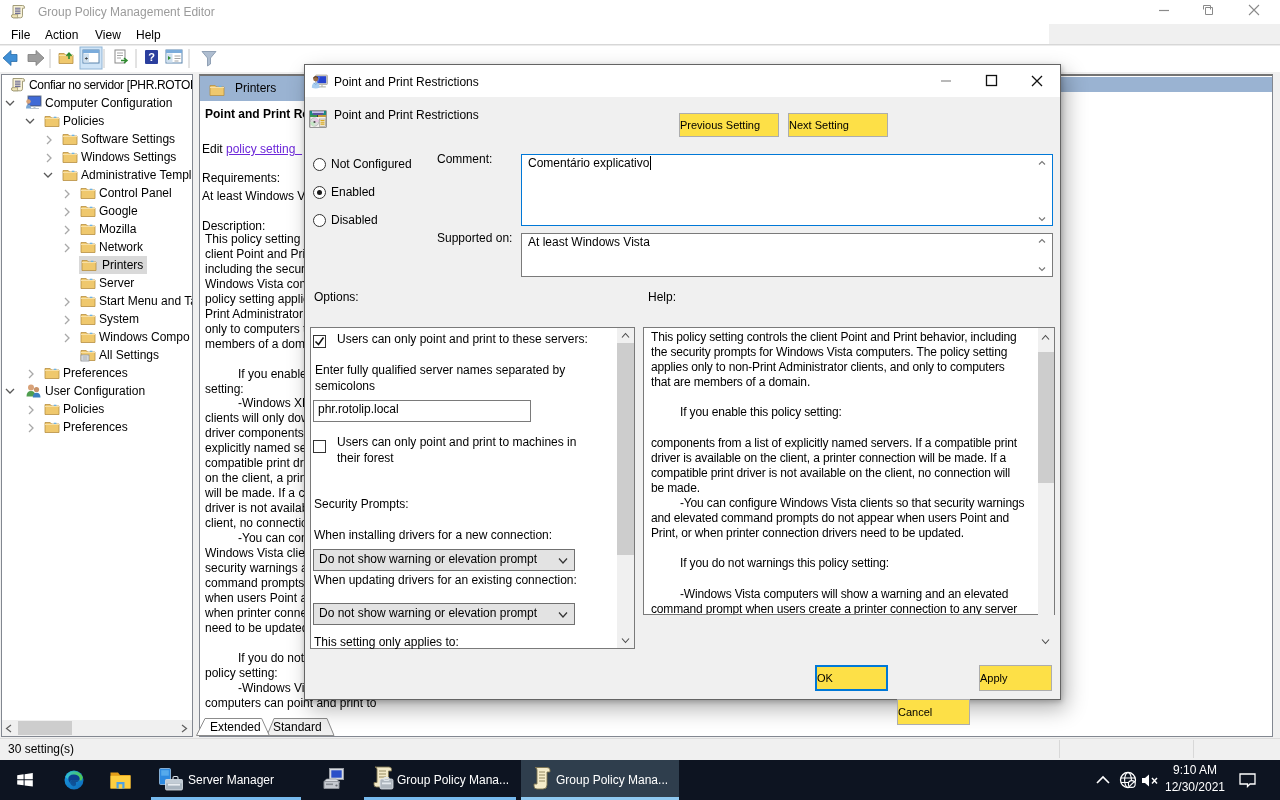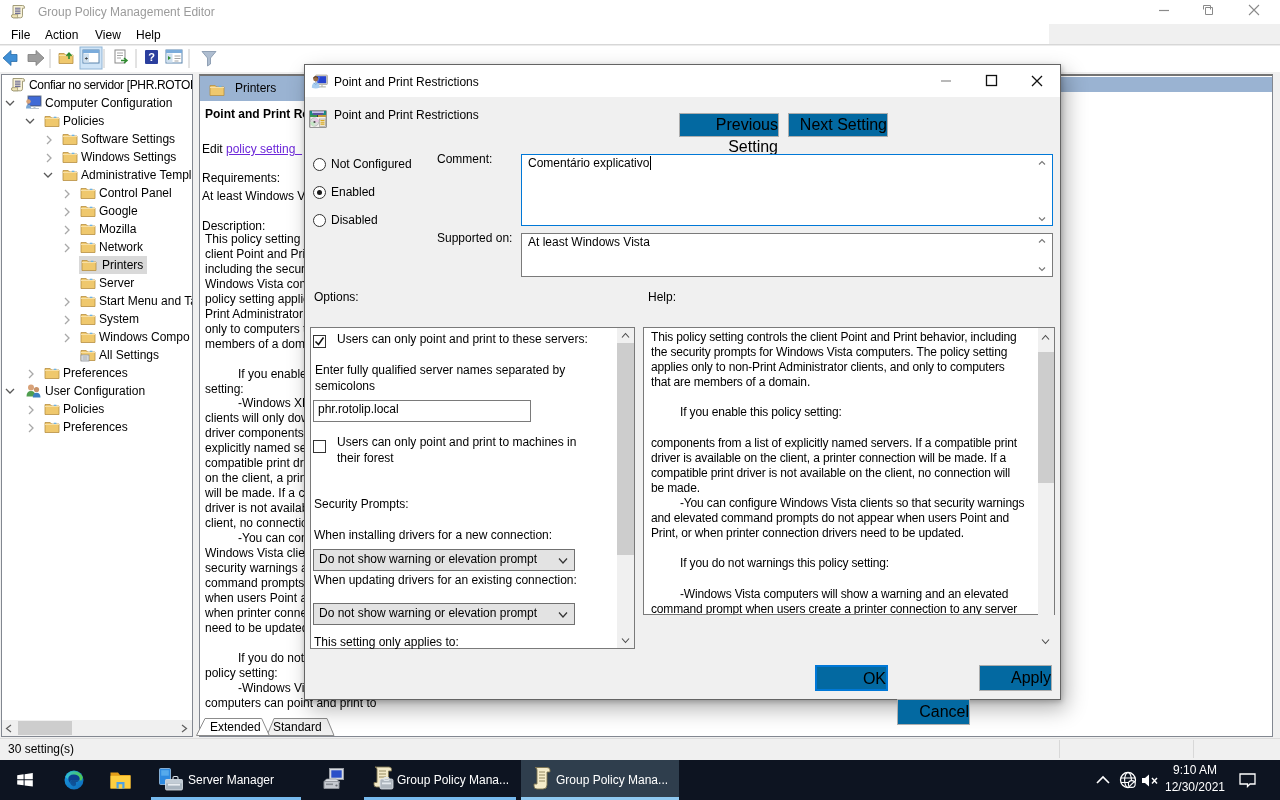--- a/index.html
+++ b/index.html
@@ -19,21 +19,21 @@
 .tsel{background:#d9d9d9}
 .chev{position:absolute;top:5px}
 .ticon{position:absolute;top:1px}
 .tlabel{position:absolute;top:0px}
 
 .sbtrack{background:#f0f0f0;position:absolute}
 .sbthumb{background:#cdcdcd;position:absolute}
 
 #dialog{left:304px;top:64px;width:757px;height:636px;background:#f0f0f0;border:1px solid #646464;box-shadow:5px 9px 20px rgba(0,0,0,.30),1px 2px 5px rgba(0,0,0,.22)}
 #dlgtitle{left:0;top:0;width:755px;background:#fff}
-.btn{position:absolute;background:#0369a1;border:1px solid #adadad;text-align:right;font-size:16px;font-family:"Liberation Sans",sans-serif}
+.btn{position:absolute;background:#fde047;border:1px solid #adadad;text-align:left;font-size:11px;font-family:"Liberation Sans",sans-serif}
 .box{position:absolute;background:#fff;border:1px solid #7a7a7a}
 .radio{position:absolute;width:13px;height:13px;border:1px solid #333;border-radius:50%;background:#fff}
 .radiodot{position:absolute;left:3px;top:3px;width:5px;height:5px;border-radius:50%;background:#1a1a1a}
 .checkbox{position:absolute;width:13px;height:13px;border:1px solid #333;background:#fff}
 .lbl{position:absolute;white-space:nowrap}
 .combo{position:absolute;background:#e3e3e3;border:1px solid #707070;line-height:18px;padding-left:5px;white-space:nowrap}
 
 #taskbar{left:0;top:760px;width:1280px;height:40px;background:#0d1421}
 .tbtext{position:absolute;color:#fff;font-size:12px;top:773px;white-space:nowrap}
 .underln{position:absolute;top:797px;height:3px;background:#76b9ed}

